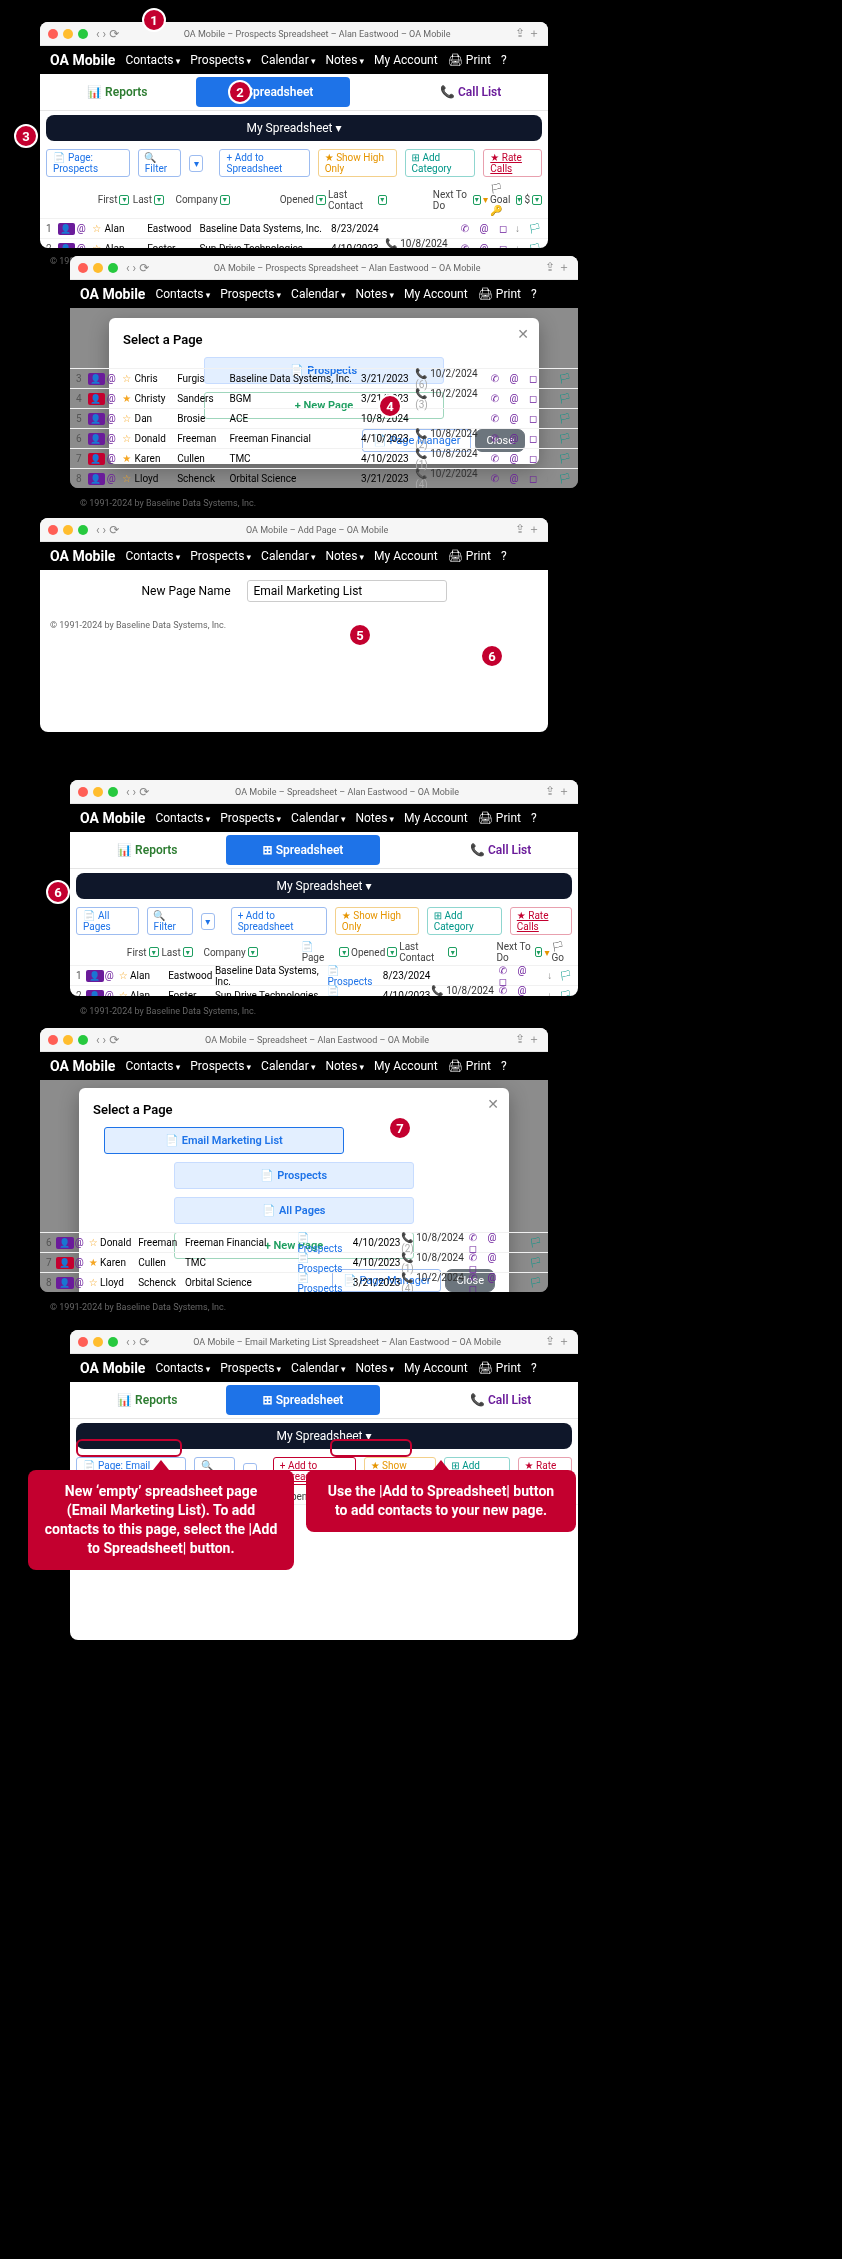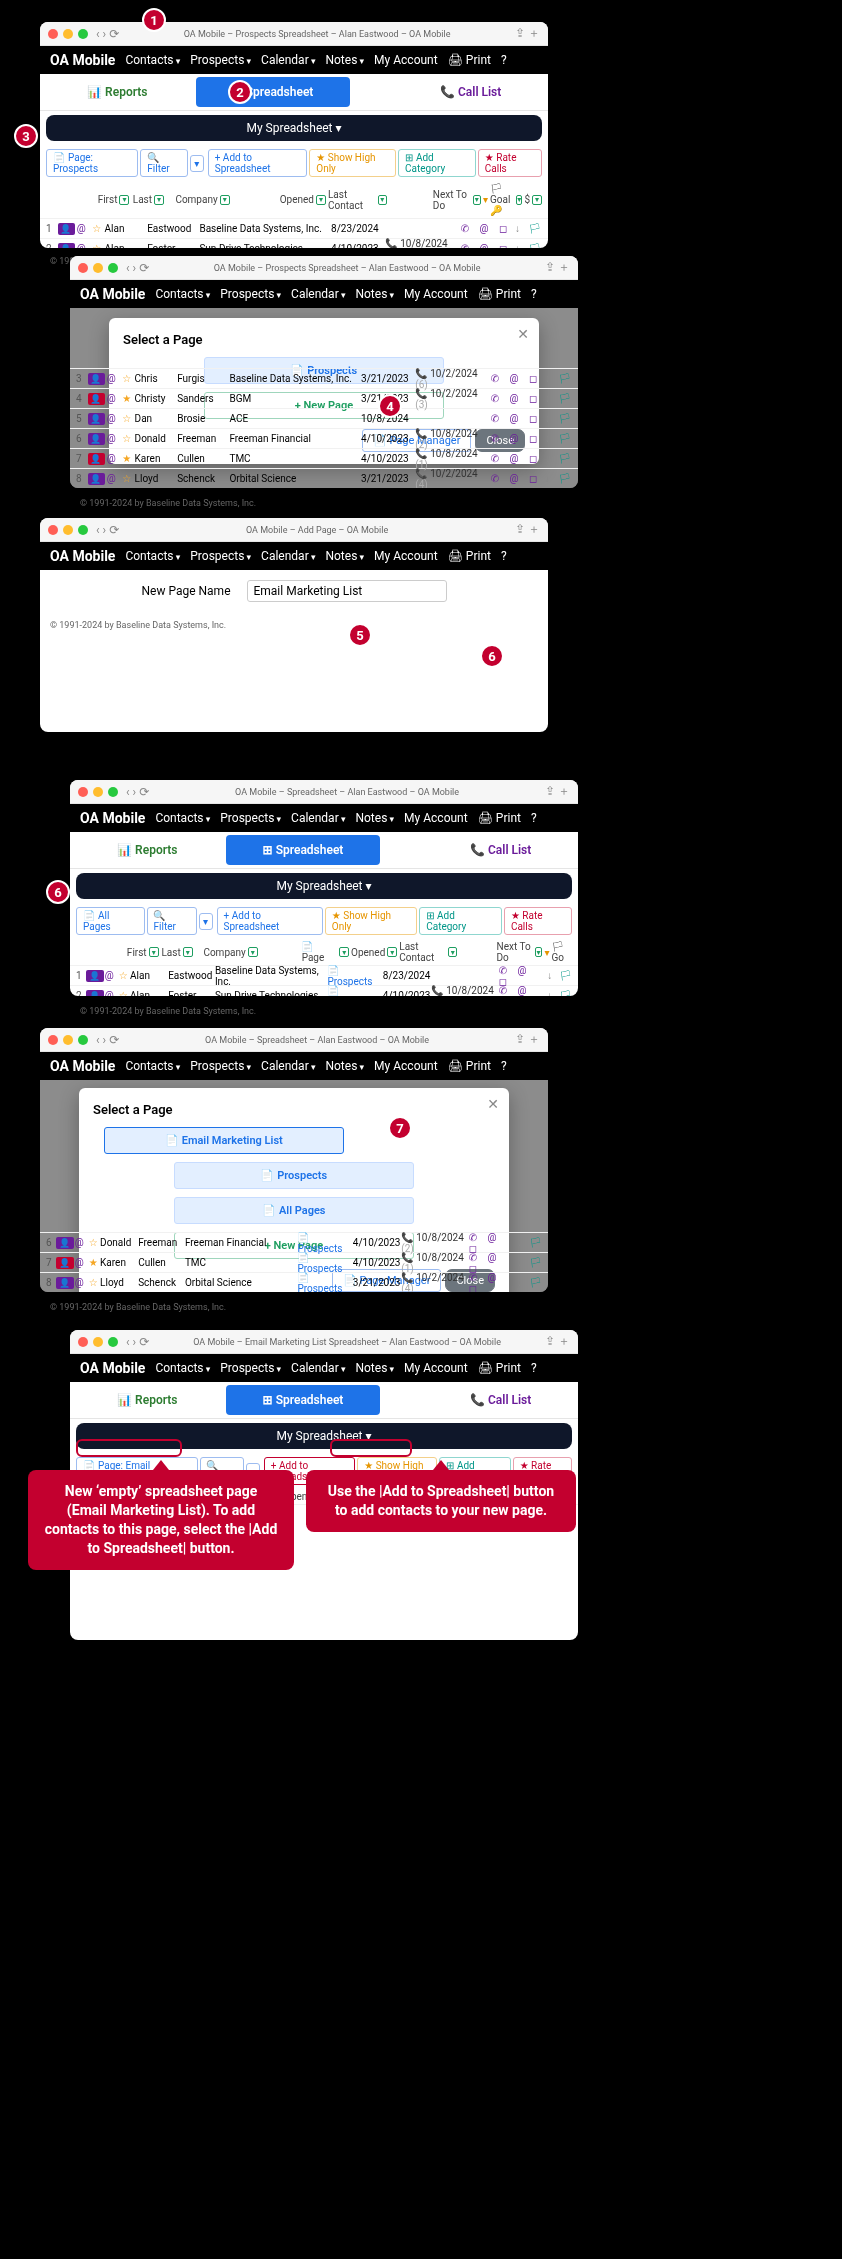--- a/index.html
+++ b/index.html
@@ -30,26 +30,26 @@
   
   .viewtabs { height:37px; display:flex; border-bottom:1px solid #e5e5e5; }
   .viewtabs div { flex:1; display:flex; align-items:center; justify-content:center; font-size:12px; font-weight:600; gap:4px; }
   .viewtabs .reports { color:#2e7d32; }
   .viewtabs .spreadsheet { background:#1e73e8; color:#fff; border-radius:4px; margin:3px 1px; }
   .viewtabs .calllist { color:#6a1b9a;padding-left:42px; }
 
   .myss { background:#0f172a; color:#fff; text-align:center; font-size:12px; padding:6px 0; border-radius:8px; margin:4px 6px; }
 
   
-  .toolbar { display:flex; align-items:center; gap:2px; padding:4px 6px; font-size:10px; }
+  .toolbar { display:flex; align-items:center; gap:8px; padding:4px 6px; font-size:10px; }
   .btn { border:1px solid #cfd4d9; border-radius:3px; padding:2px 6px; background:#fff; display:inline-flex; align-items:center; gap:3px; cursor:pointer; }
   .btn.blue   { color:#1e73e8; border-color:#9dbcf0; }
   .btn.orange { color:#e69500; border-color:#f3d08b; }
   .btn.teal   { color:#009688; border-color:#8fd6cf; }
-  .btn.redb   { color:#c3002f; border-color:#e8a0ae; }
+  .btn.redb   { color:#c3002f; border-color:#e8a0ae;text-decoration:underline; }
   .spacer { flex:1; }
 
   
   .gridhdr { display:flex; align-items:center; padding:2px 6px; font-size:10px; color:#444; gap:2px; }
   .gridhdr .col { display:flex; align-items:center; gap:2px; }
   .gridhdr .dd { width:10px; height:10px; border:1px solid #1e9e60; border-radius:2px; font-size:8px; color:#1e9e60; display:inline-flex; align-items:center; justify-content:center; }
   .gridhdr .dd::after { content:"▾"; }
 
   
   .rows { font-size:10px; }

